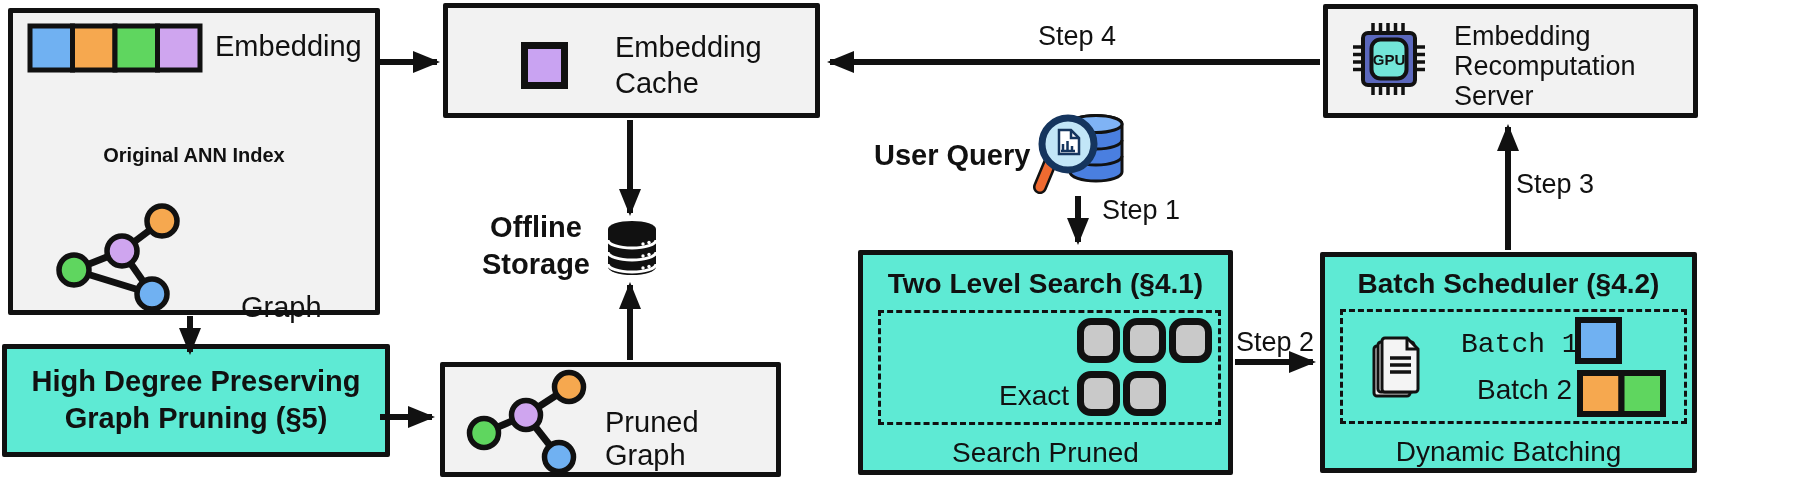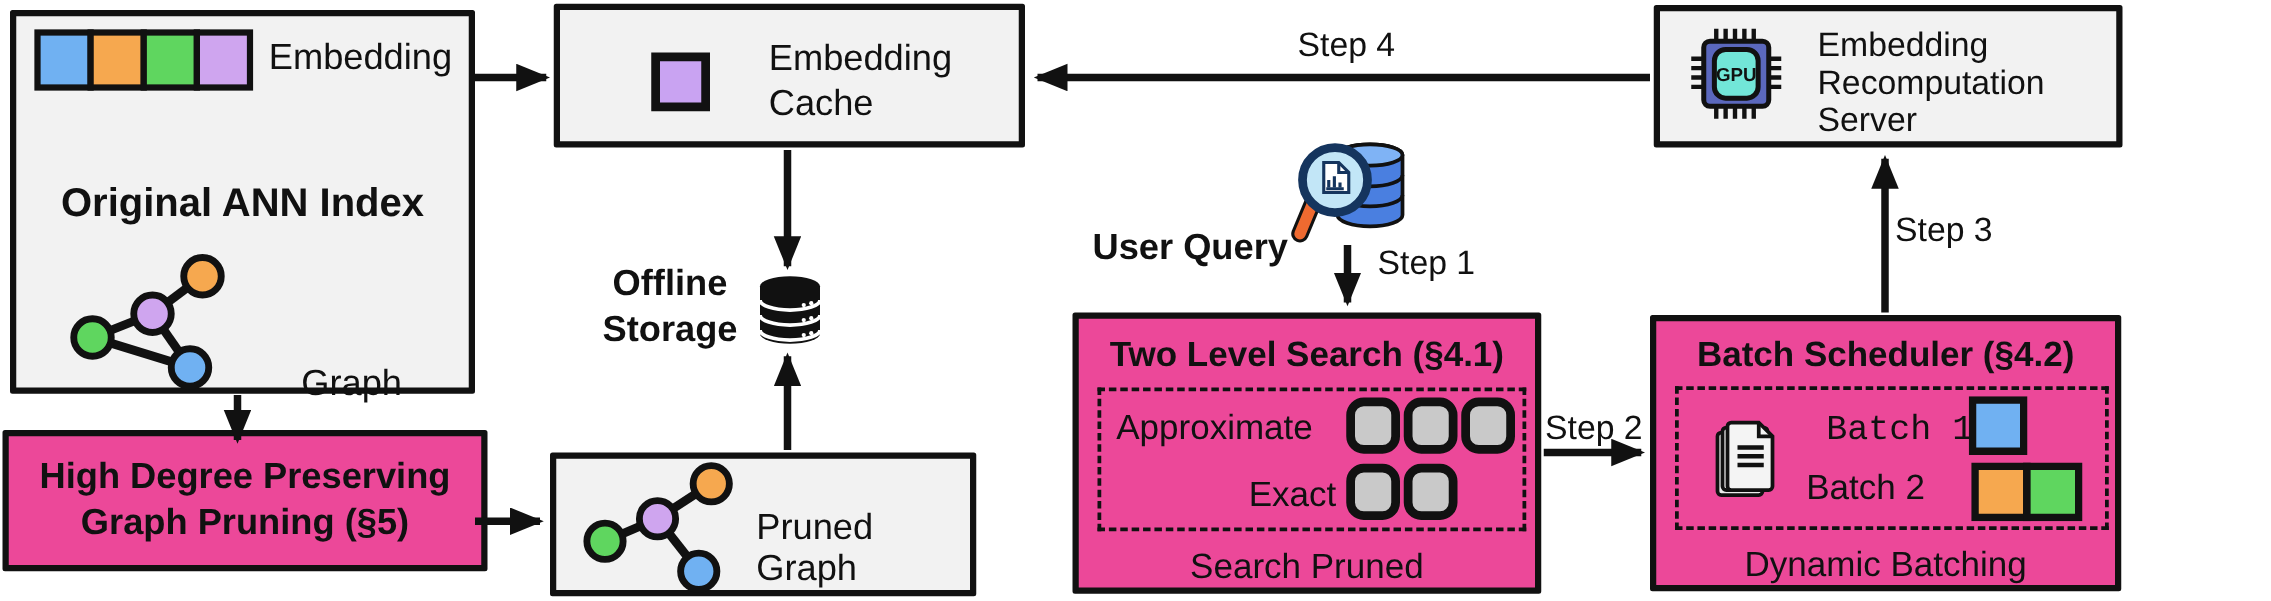--- a/index.html
+++ b/index.html
@@ -1,21 +1,21 @@
 <!DOCTYPE html>
 <html><head>
 <meta charset="utf-8">
 <style>
   html,body{margin:0;padding:0;background:#fff;}
   .canvas{position:relative;width:1817px;height:481px;background:#fff;
           font-family:"Liberation Sans",sans-serif;color:#111;overflow:hidden;}
   .abs{position:absolute;}
   .box{position:absolute;border:5px solid #111;box-sizing:border-box;border-radius:2px;}
   .light{background:#f2f2f2;}
-  .dark{background:#ec4899;}
+  .dark{background:#5eead4;}
   .bold{font-weight:bold;}
   .t28{font-size:28px;}
   .t29{font-size:29px;}
   .nowrap{white-space:nowrap;}
   .ctr{left:0;right:0;text-align:center;}
   svg{display:block;}
   svg text{font-family:"Liberation Sans",sans-serif;}
   .arrows{position:absolute;left:0;top:0;pointer-events:none;z-index:6;}
   .arrows line{stroke:#111;stroke-width:6;}
   .steplbl{position:absolute;font-weight:normal;font-size:27px;z-index:7;}
@@ -29,21 +29,21 @@
 <div class="canvas">
 
   <div class="box light" style="left:8px;top:8px;width:372px;height:307px;">
     <svg class="abs" style="left:14px;top:10px;" width="176" height="50" viewBox="0 0 176 50">
       <rect x="3" y="3" width="42.5" height="44" stroke="#111" stroke-width="5" fill="#70b1f2"></rect>
       <rect x="45.5" y="3" width="42.5" height="44" stroke="#111" stroke-width="5" fill="#f6a84f"></rect>
       <rect x="88" y="3" width="42.5" height="44" stroke="#111" stroke-width="5" fill="#5fd65f"></rect>
       <rect x="130.5" y="3" width="42.5" height="44" stroke="#111" stroke-width="5" fill="#cfa5ef"></rect>
     </svg>
     <div class="abs t29" style="left:202px;top:17px;">Embedding</div>
-    <div class="abs ctr bold nowrap" style="top:131px;font-size:32px;">Original ANN Index</div>
+    <div class="abs ctr bold nowrap" style="top:131px;font-size:20px;">Original ANN Index</div>
     <svg class="abs" style="left:34px;top:183px;" width="150" height="118" viewBox="0 0 150 118">
       <g stroke="#111" stroke-width="7">
         <line x1="27" y1="74" x2="75" y2="55"></line>
         <line x1="75" y1="55" x2="115" y2="25"></line>
         <line x1="75" y1="55" x2="105" y2="98"></line>
         <line x1="27" y1="74" x2="105" y2="98"></line>
       </g>
       <g stroke="#111" stroke-width="5.5">
         <circle cx="115" cy="25" r="15" fill="#f6a84f"></circle>
         <circle cx="75" cy="55" r="15" fill="#cfa5ef"></circle>
@@ -111,21 +111,21 @@
     <g fill="#fff">
       <circle cx="37" cy="25" r="1.7"></circle>
         <circle cx="43" cy="23.5" r="1.7"></circle>
       <circle cx="37" cy="37" r="1.7"></circle>
         <circle cx="43" cy="35.5" r="1.7"></circle>
       <circle cx="37" cy="49" r="1.7"></circle>
         <circle cx="43" cy="47.5" r="1.7"></circle>
     </g>
   </svg>
 
-  <div class="abs bold t29" style="left:874px;top:139px;margin-top:43px;">User Query</div>
+  <div class="abs bold t29" style="left:874px;top:139px;">User Query</div>
   <svg class="abs" style="left:1032px;top:108px;" width="94" height="94" viewBox="0 0 94 94">
     <path d="M38,16 a26,8.5 0 0 1 52,0 v48 a26,9 0 0 1 -52,0 z" stroke="#111" stroke-width="3" fill="#4a7fe0"></path>
     <ellipse cx="64" cy="16" rx="26" ry="8.5" stroke="#111" stroke-width="3" fill="#7fb3f5"></ellipse>
     <g stroke="#111" stroke-width="3" fill="none">
       <path d="M38,32 a26,9 0 0 0 52,0"></path>
       <path d="M38,48 a26,9 0 0 0 52,0"></path>
     </g>
     <line x1="18" y1="55" x2="8" y2="79" stroke="#111" stroke-width="14" stroke-linecap="round"></line>
     <line x1="18" y1="55" x2="8" y2="79" stroke-width="9" stroke-linecap="round" stroke="#ef6a30"></line>
     <circle cx="36" cy="36" r="26" stroke-width="7" fill="#c2e6f7" stroke="#15355e"></circle>
@@ -135,21 +135,20 @@
       <line x1="31" y1="42" x2="31" y2="36"></line>
       <line x1="35.5" y1="42" x2="35.5" y2="33"></line>
       <line x1="40" y1="42" x2="40" y2="38"></line>
       <line x1="29" y1="43" x2="43" y2="43"></line>
     </g>
   </svg>
 
   <div class="box dark" style="left:858px;top:250px;width:375px;height:225px;">
     <div class="abs ctr bold t28 nowrap" style="top:13px;">Two Level Search (§4.1)</div>
     <div class="dashedbox" style="left:15px;top:55px;width:343px;height:115px;">
-      <div class="abs t28" style="left:12px;top:13px;">Approximate</div>
       <div class="qrow" style="left:196px;top:5px;">
         <div class="qsq"></div>
         <div class="qsq"></div>
         <div class="qsq"></div>
       </div>
       <div class="abs t28" style="left:110px;top:67px;width:78px;text-align:right;">Exact</div>
       <div class="qrow" style="left:196px;top:58px;">
         <div class="qsq"></div>
         <div class="qsq"></div>
       </div>
@@ -168,21 +167,21 @@
         <g stroke="#111" stroke-width="3.5">
           <line x1="21" y1="24" x2="42" y2="24"></line>
           <line x1="21" y1="31" x2="42" y2="31"></line>
           <line x1="21" y1="38" x2="42" y2="38"></line>
         </g>
       </svg>
       <div class="abs t28" style="left:118px;top:17px;font-family:Liberation Mono, monospace;">Batch 1</div>
       <svg class="abs" style="left:232px;top:5px;" width="47" height="47" viewBox="0 0 47 47">
         <rect x="3" y="3" width="41" height="41" stroke="#111" stroke-width="6" fill="#70b1f2"></rect>
       </svg>
-      <div class="abs t28" style="left:102px;top:62px;">Batch 2</div>
+      <div class="abs t28" style="left:134px;top:62px;">Batch 2</div>
       <svg class="abs" style="left:234px;top:58px;" width="89" height="47" viewBox="0 0 89 47">
         <rect x="3" y="3" width="41.5" height="41" stroke="#111" stroke-width="6" fill="#f6a84f"></rect>
         <rect x="44.5" y="3" width="41.5" height="41" stroke="#111" stroke-width="6" fill="#5fd65f"></rect>
       </svg>
     </div>
     <div class="abs ctr t28 nowrap" style="top:179px;">Dynamic Batching</div>
   </div>
 
   <div class="box dark" style="left:2px;top:344px;width:388px;height:113px;">
     <div class="abs ctr bold nowrap" style="top:14px;font-size:29px;line-height:37px;">

